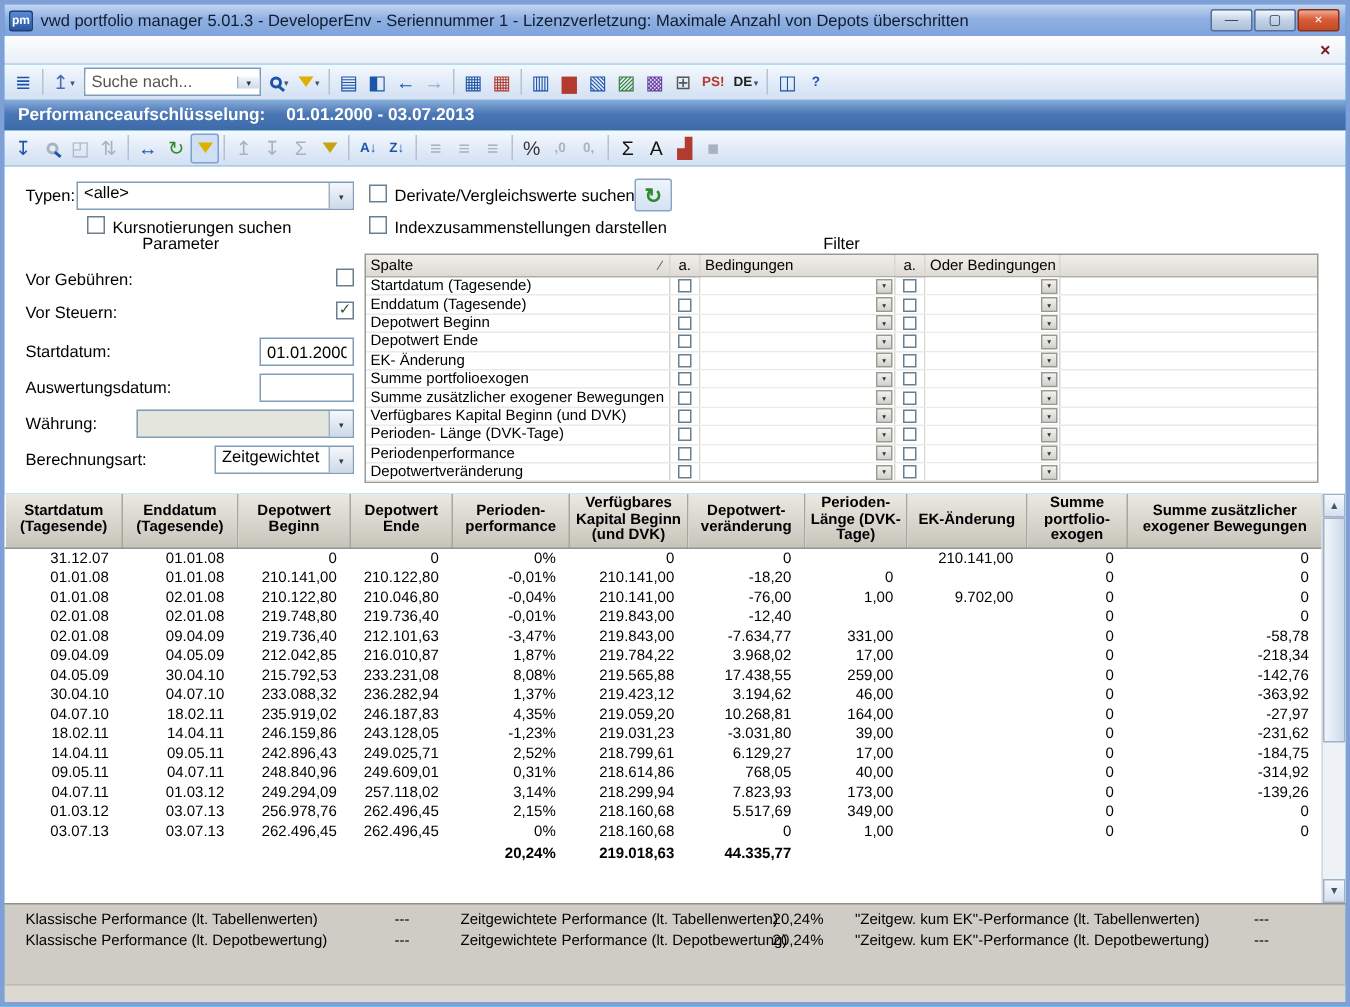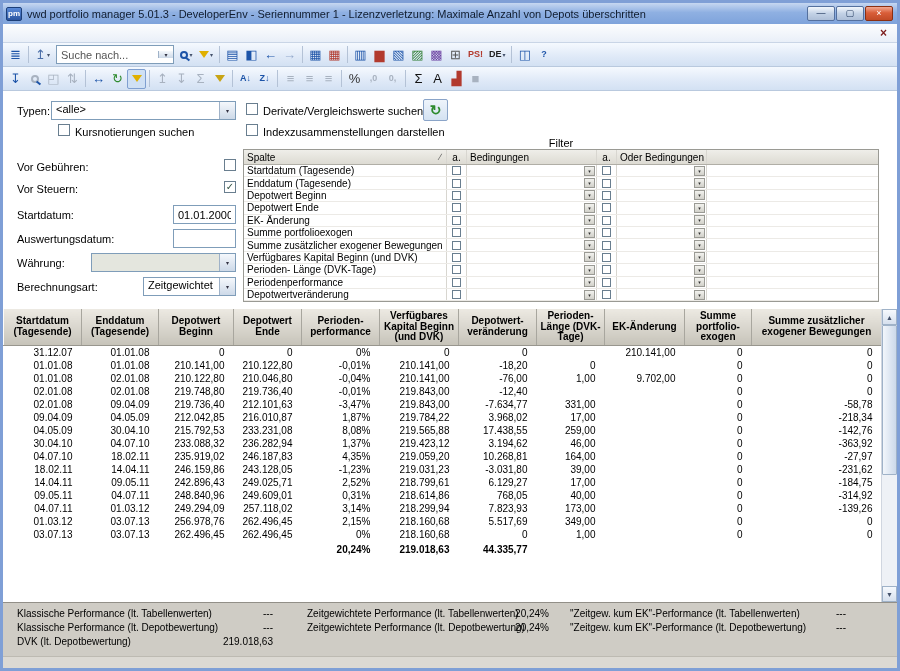--- a/index.html
+++ b/index.html
@@ -177,20 +177,24 @@
         <span class="tb-sep"></span>
         <span class="tb-icon">
           <span class="tb-glyph" style="color: rgb(29, 84, 168);">◫</span>
         </span>
         <span class="tb-icon">
           <span class="tb-txt" style="color: rgb(29, 84, 168);">?</span>
         </span>
       </span>
   </div>
 
+  <div class="view-header">
+    <span>Performanceaufschlüsselung:</span>
+    <span>01.01.2000 - 03.07.2013</span>
+  </div>
 
   <div class="toolbar">
     <span class="tb-group">
         <span class="tb-icon">
           <span class="tb-glyph" style="color: rgb(29, 84, 168);">↧</span>
         </span>
         <span class="tb-icon disabled">
           <span class="mag" style="border-color: rgb(168, 178, 192);"></span>
         </span>
         <span class="tb-icon disabled">
@@ -274,20 +278,21 @@
     <span class="cbx" style="left:55px;top:33px"></span>
     <span class="fp-label" style="left:72px;top:35px">Kursnotierungen suchen</span>
     <span class="cbx" style="left:243px;top:12px"></span>
     <span class="fp-label" style="left:260px;top:14px">Derivate/Vergleichswerte suchen</span>
     <span class="cbx" style="left:243px;top:33px"></span>
     <span class="fp-label" style="left:260px;top:35px">Indexzusammenstellungen darstellen</span>
     <span class="refresh-btn" style="left:420px;top:8px">
       <span>↻</span>
     </span>
 
+    <span class="fp-label section-title" style="left:0;top:46px;width:235px">Parameter</span>
 
     <span class="fp-label" style="left:14px;top:70px">Vor Gebühren:</span>
     <span class="cbx" style="left:221px;top:68px"></span>
     <span class="fp-label" style="left:14px;top:92px">Vor Steuern:</span>
     <span class="cbx" style="left:221px;top:90px">✓</span>
     <span class="fp-label" style="left:14px;top:118px">Startdatum:</span>
     <input class="w-input" style="left: 170px; top: 114px; width: 63px;" value="01.01.2000">
     <span class="fp-label" style="left:14px;top:142px">Auswertungsdatum:</span>
     <input class="w-input" style="left: 170px; top: 138px; width: 63px;" value="">
     <span class="fp-label" style="left:14px;top:166px">Währung:</span>
@@ -760,22 +765,18 @@
         </div>
         <div class="sp-row">
           <span class="sp-cell" style="left: 14px;">Klassische Performance (lt. Depotbewertung)</span>
           <span class="sp-cell" style="left: 160px; width: 110px; text-align: right;">---</span>
           <span class="sp-cell" style="left: 304px;">Zeitgewichtete Performance (lt. Depotbewertung)</span>
           <span class="sp-cell" style="left: 466px; width: 80px; text-align: right;">20,24%</span>
           <span class="sp-cell" style="left: 567px;">"Zeitgew. kum EK"-Performance (lt. Depotbewertung)</span>
           <span class="sp-cell" style="left: 763px; width: 80px; text-align: right;">---</span>
         </div>
       </div>
-    <div class="sp-row">
-      <span class="sp-cell" style="left:14px">DVK (lt. Depotbewertung)</span>
-      <span class="sp-cell" style="left:160px;width:110px;text-align:right">219.018,63</span>
-    </div>
   </div>
 
   <div class="spacer"></div>
 
 
 </div>
 
 </body></html>

